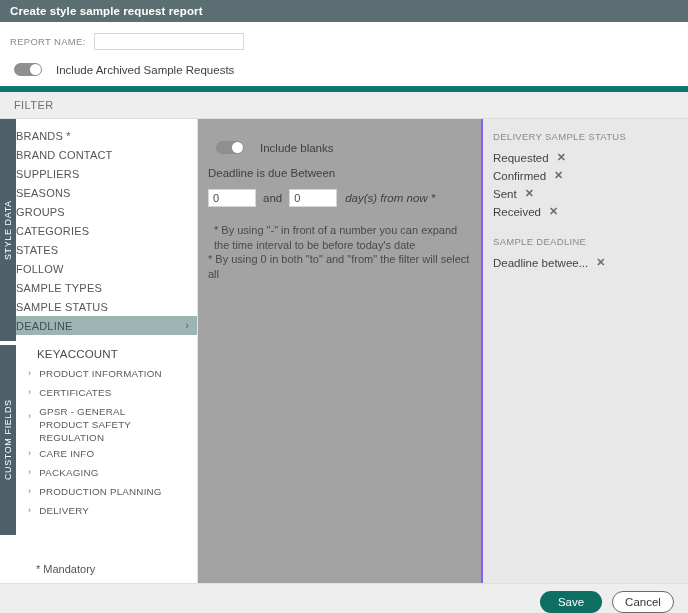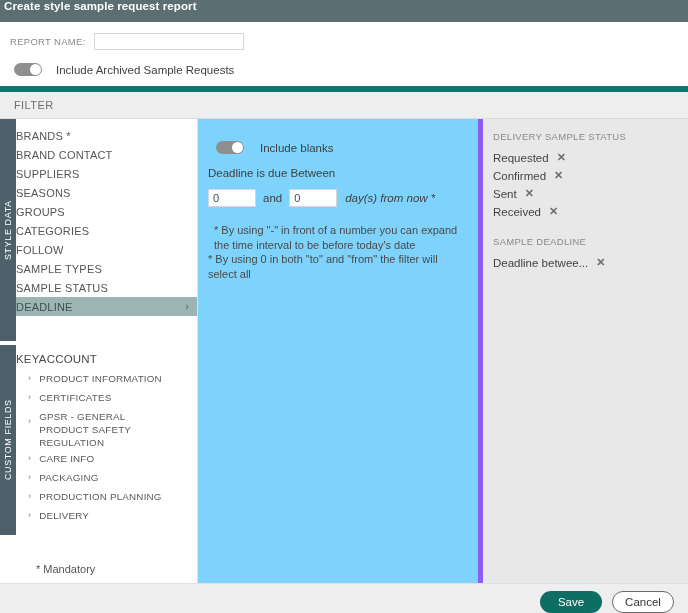--- a/index.html
+++ b/index.html
@@ -23,21 +23,22 @@
     box-sizing: border-box;
   }
   
   .titlebar {
     height: 22px;
     background: #5b6e72;
     color: #ffffff;
     font-size: 11.5px;
     font-weight: bold;
     display: flex;
-    padding-left: 4px;
+    align-items: center;
+    padding-left: 10px;
     letter-spacing: 0.1px;
   }
   
   .topform {
     background: #ffffff;
     padding: 0;
     height: 64px;
     position: relative;
   }
   .report-row {
@@ -162,24 +163,24 @@
   }
   .nav-item.selected .chev {
     color: #49605e;
     font-size: 10px;
   }
   .nav-gap { height: 9px; }
   .cf-title {
     height: 20px;
     display: flex;
     align-items: center;
+    padding-left: 21px;
     font-size: 11.5px;
     color: #4a4a4a;
     letter-spacing: 0.2px;
-    margin-top: 24px;
   }
   .cf-item {
     min-height: 19px;
     display: flex;
     align-items: flex-start;
     padding-left: 21px;
     font-size: 9.8px;
     color: #5a5a5a;
     letter-spacing: 0.2px;
     cursor: pointer;
@@ -196,22 +197,22 @@
   .mandatory {
     position: absolute;
     left: 20px;
     bottom: 8px;
     font-size: 11px;
     color: #555555;
   }
   
   .center {
     flex: 1 1 auto;
-    background: #7dd3fc;
-    border-right: 5px solid #8b5cf6;
+    background: #a3a3a3;
+    border-right: 2px solid #8b5cf6;
     padding: 0;
     position: relative;
   }
   .cp-toggle-row {
     display: flex;
     align-items: center;
     padding: 22px 0 0 18px;
   }
   .cp-toggle-row .toggle-label { margin-left: 16px; }
   .cp-heading {
@@ -365,20 +366,23 @@
       <div class="nav-item">
         <span>SEASONS</span>
       </div>
       <div class="nav-item">
         <span>GROUPS</span>
       </div>
       <div class="nav-item">
         <span>CATEGORIES</span>
       </div>
       <div class="nav-item">
+        <span>STATES</span>
+      </div>
+      <div class="nav-item">
         <span>FOLLOW</span>
       </div>
       <div class="nav-item">
         <span>SAMPLE TYPES</span>
       </div>
       <div class="nav-item">
         <span>SAMPLE STATUS</span>
       </div>
       <div class="nav-item selected">
         <span>DEADLINE</span>

